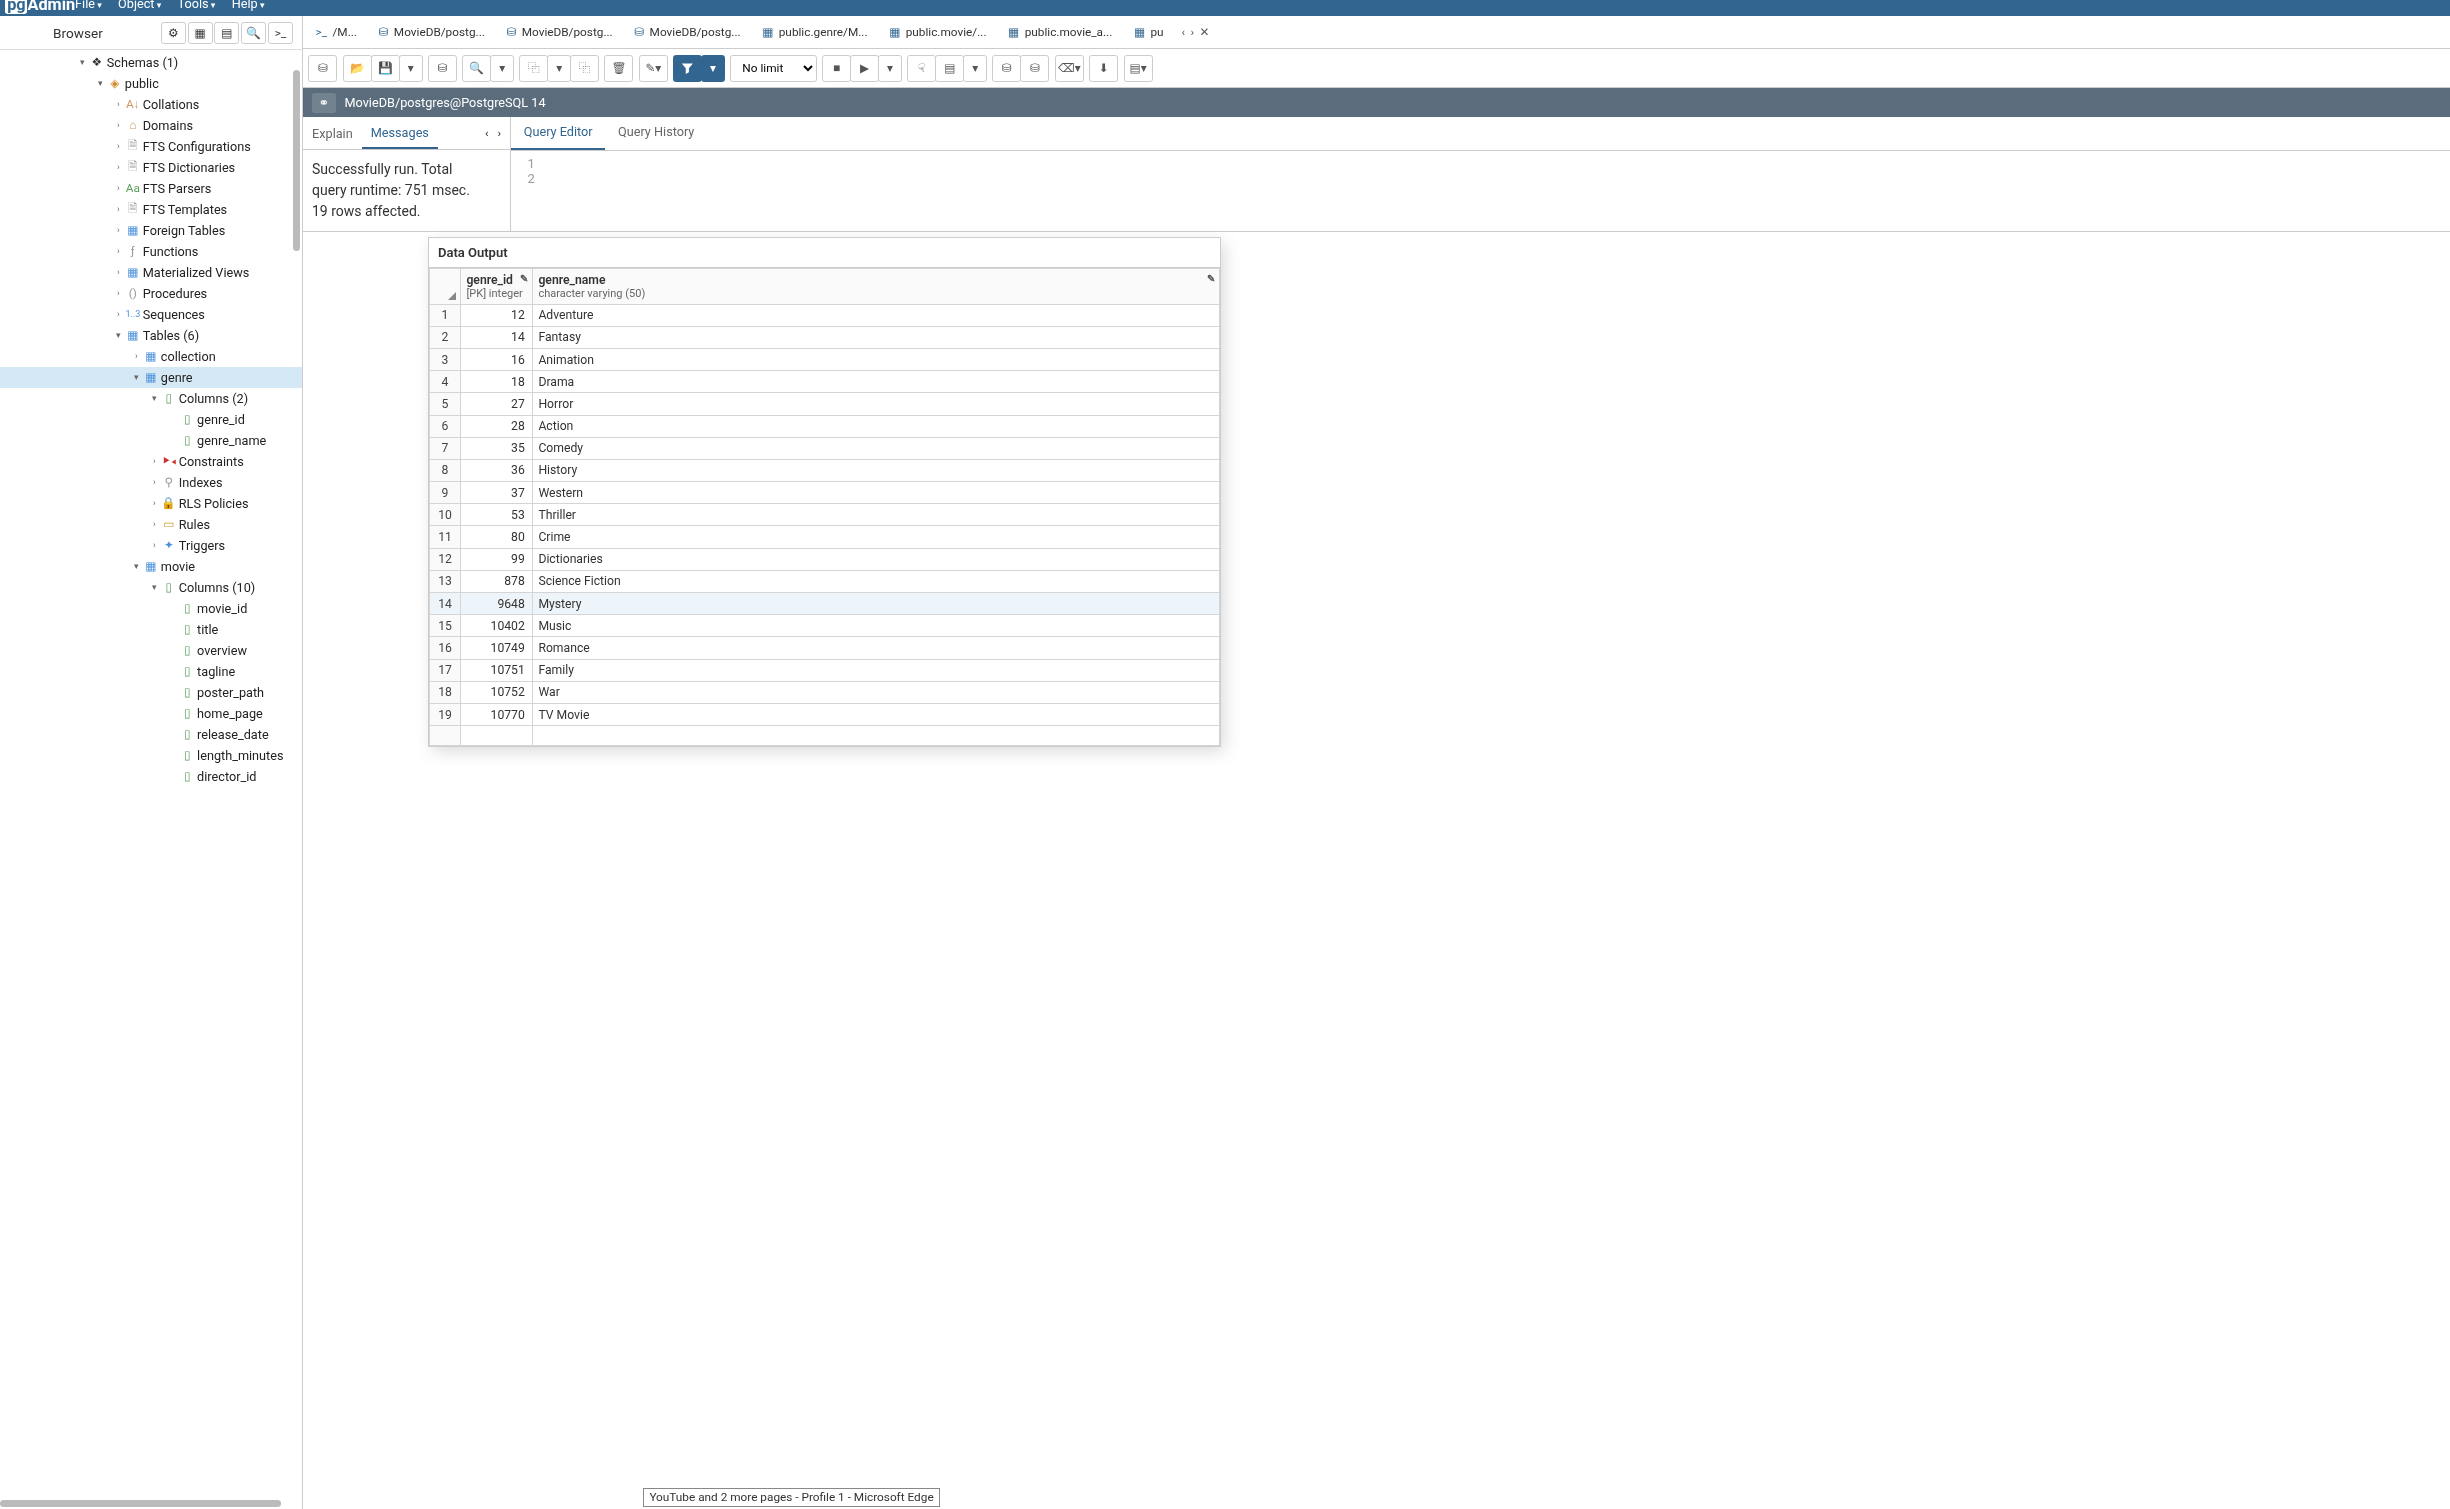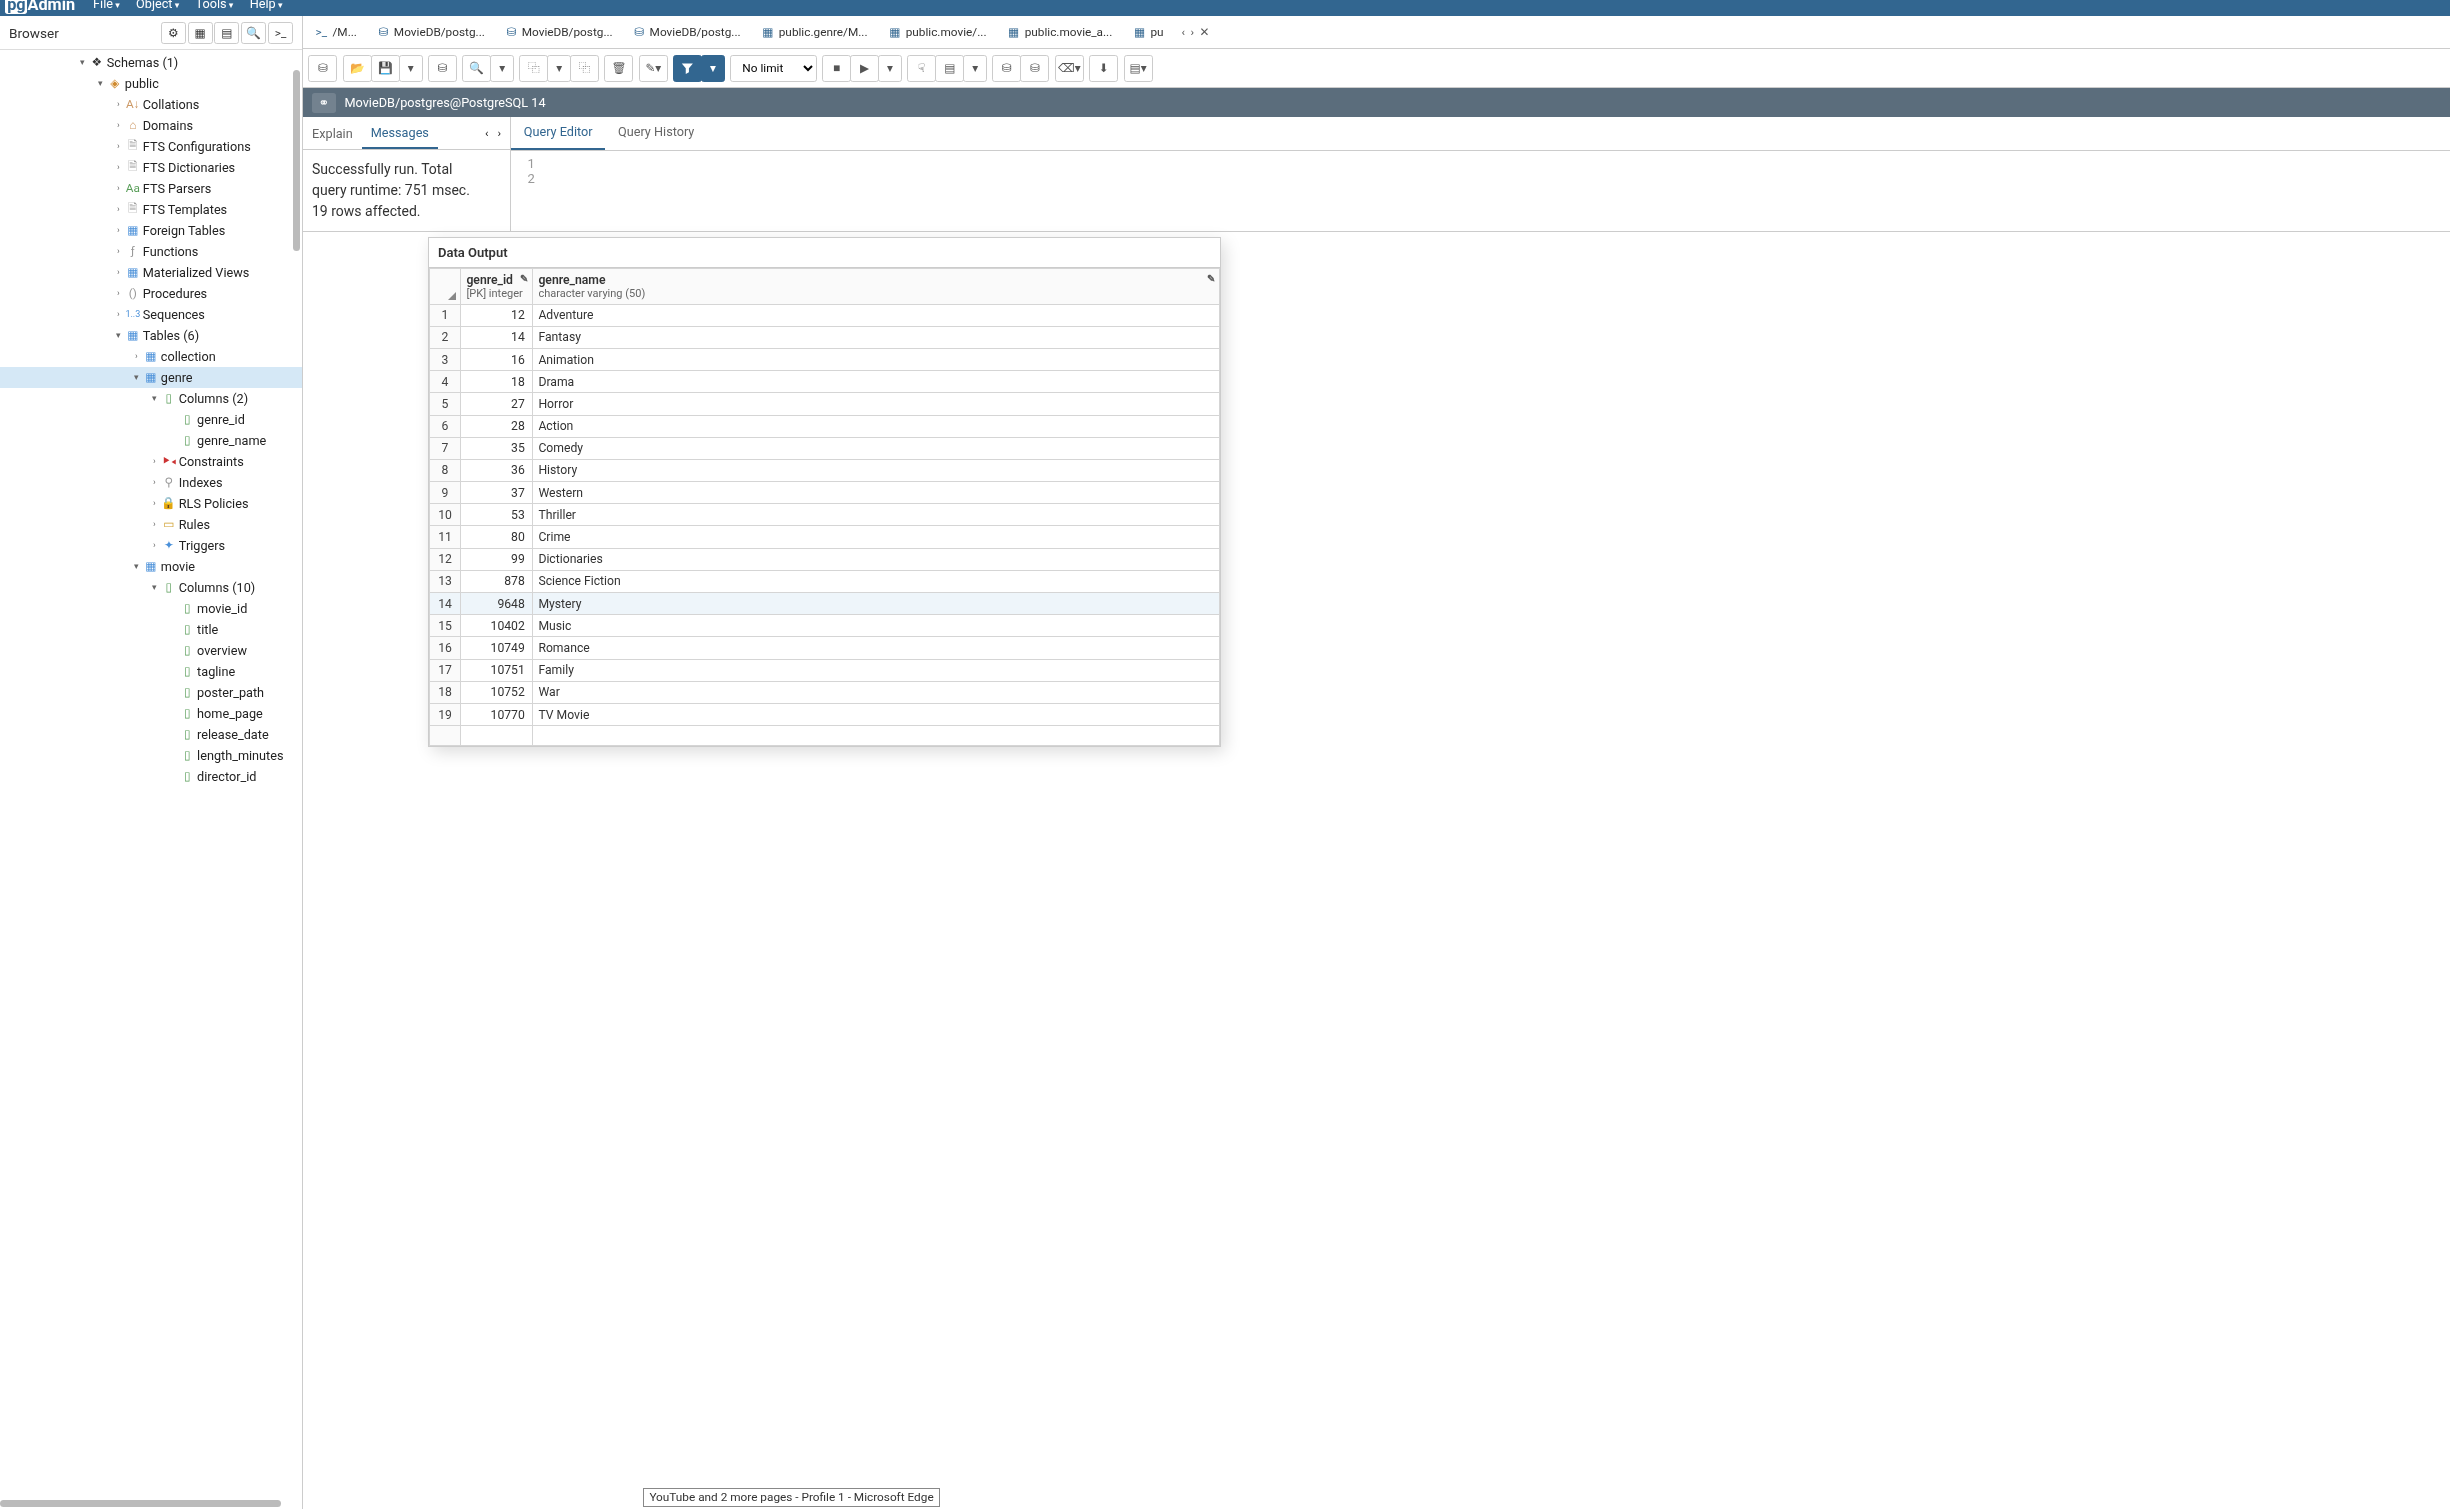--- a/index.html
+++ b/index.html
@@ -1,29 +1,29 @@
 <!DOCTYPE html>
 <html style="font-size:14.5px"><head>
 <meta charset="utf-8">
 <style>
 * { box-sizing: border-box; margin: 0; padding: 0; font-family: -apple-system, BlinkMacSystemFont, "Segoe UI", Roboto, sans-serif; }
 body { font-size: 11.8px; color: #333; background: #fff; overflow: hidden; }
 
-.topbar { background: #326690; color: #fff; height: 16.3px; display: flex; align-items: flex-start; padding: 0 5.4px; gap: 18px; }
+.topbar { background: #326690; color: #fff; height: 16.3px; display: flex; align-items: flex-start; padding: 0 5.4px; }
 .topbar .logo { font-weight: bold; font-size: 16.3px; margin-top: -5.4px; }
 .topbar .logo .pg { background:#fff; color:#326690; padding:0 1.8px; border-radius:2.7px; }
 .topbar .menu { display: flex; gap: 16.3px; margin-top: -3.6px; }
 .topbar .menu-item { cursor: pointer; font-size: 12.7px; }
 .topbar .menu-item::after { content: " ▾"; font-size: 9px; }
 
 .main { display: flex; height: calc(100vh - 16.3px); }
 
 .sidebar { width: 303px; border-right: 0.9px solid #ccc; display:flex; flex-direction:column; position:relative; }
 .sidebar-hdr { display:flex; align-items:center; justify-content:space-between; padding:5.4px 9px; border-bottom:0.9px solid #ddd; }
-.sidebar-hdr .title { font-size: 13.6px; color:#333; }
+.sidebar-hdr .title { font-size: 13.6px; color:#333;margin-left:44px; }
 .sidebar-hdr .icons { display:flex; gap:1.8px; }
 .sidebar-hdr .iconbtn { width:25px; height:22px; border:0.9px solid #ccc; border-radius:2.7px; display:flex; align-items:center; justify-content:center; cursor:pointer; background:#fff; }
 .tree { flex:1; overflow:auto; padding-top:1.8px; }
 .tree-row { display:flex; align-items:center; height:21px; cursor:pointer; white-space:nowrap; }
 .tree-row.selected { background:#d5e8f6; }
 .tree-toggle { width:12.7px; display:inline-block; text-align:center; color:#666; font-size:9px; }
 .tree-icon { width:16.3px; display:inline-flex; align-items:center; justify-content:center; margin-right:1.8px; }
 .tree-label { font-size:12.7px; color:#222; }
 .scroll-thumb-v { position:absolute; right:1.8px; top:54px; width:7.2px; height:181px; background:#bbb; border-radius:3.6px; }
 .scroll-thumb-h { position:absolute; bottom:1.8px; left:0; width:281px; height:7.2px; background:#bbb; border-radius:3.6px; }

